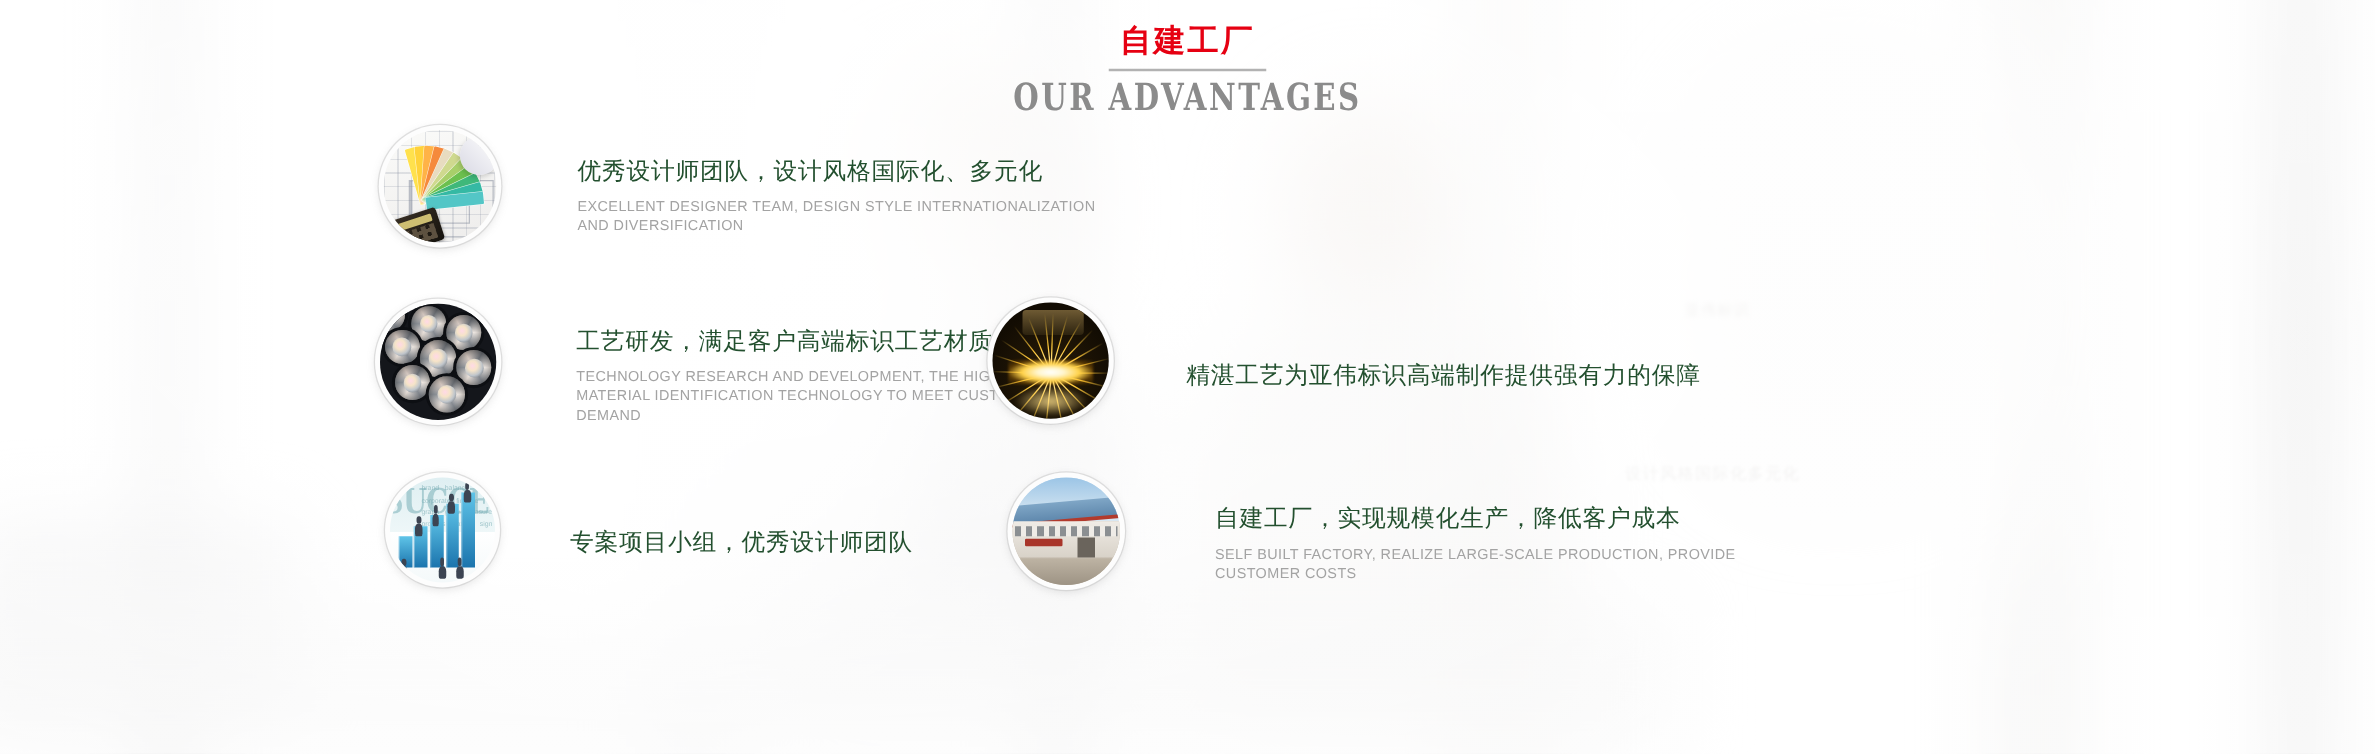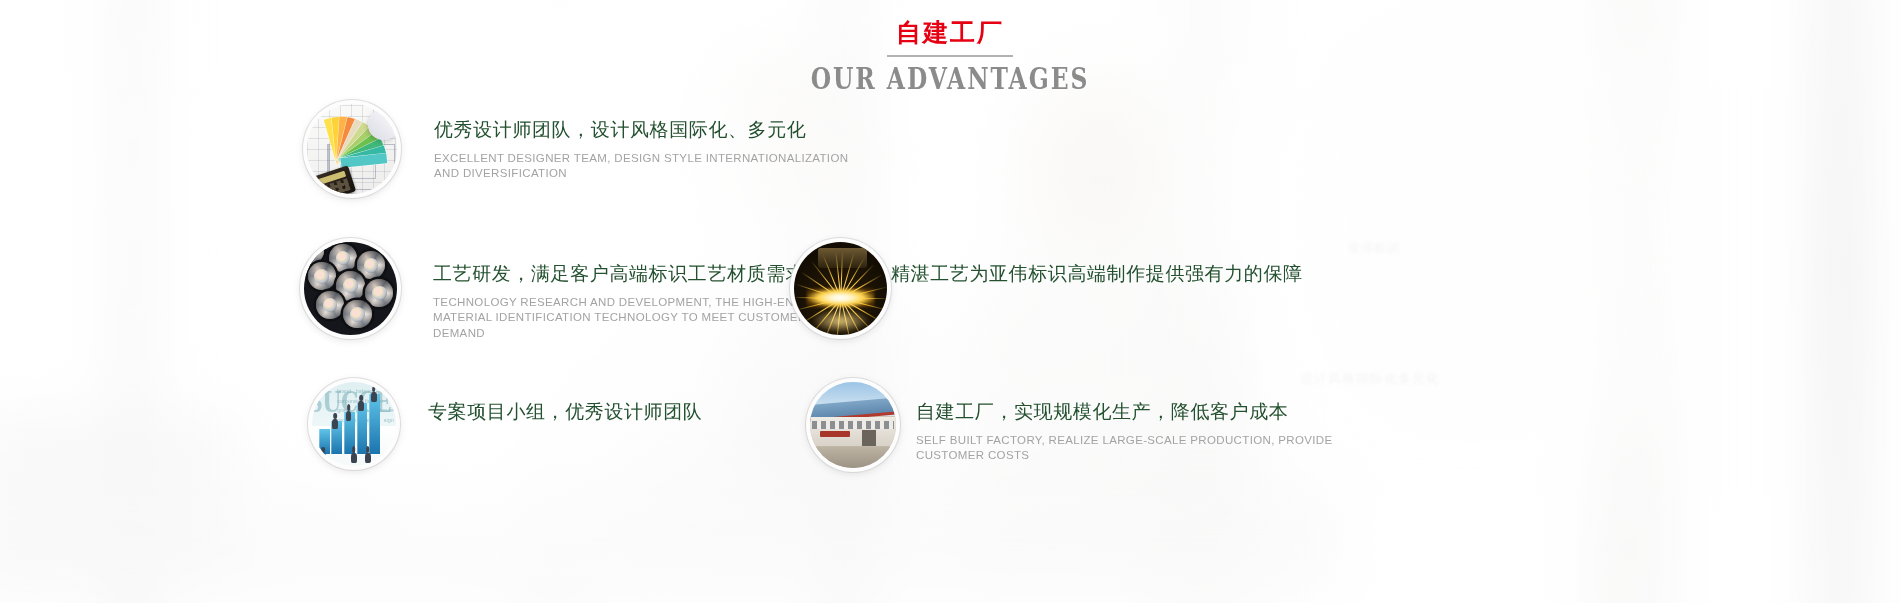--- a/index.html
+++ b/index.html
@@ -81,21 +81,21 @@
     font-size:30px; font-weight:700; color:#8b8b8b;
     letter-spacing:2.5px;
     font-family:"DejaVu Serif","Liberation Serif",serif;
     transform:scaleX(.78); transform-origin:center;
     white-space:nowrap;
   }
 
   
   .feature {
     position:absolute;
-    display:flex; align-items:flex-start;
+    display:flex; align-items:center;gap:28px;
   }
   .f1 { left:303px;  top:100px; }
   .f2 { left:300px;  top:238px; }
   .f3 { left:790px;  top:238px; }
   .f4 { left:308px;  top:378px; }
   .f5 { left:806px;  top:378px; }
 
   .circle-wrap {
     position:relative;
     flex:0 0 auto;
@@ -110,23 +110,23 @@
     position:relative;
   }
   .sz-90  { width:90px;  height:90px; }
   .sz-93  { width:93px;  height:93px; }
   .sz-84  { width:84px;  height:84px; }
   .sz-86  { width:86px;  height:86px; }
 
   .texts { padding-top:14px; }
   .f1 .texts { margin-left:33px; padding-top:18px; }
   .f2 .texts { margin-left:32px; padding-top:24px; }
-  .f3 .texts { padding-top:24px; }
+  .f3 .texts { margin-left:30px; padding-top:24px; }
   .f4 .texts { margin-left:28px; padding-top:22px; }
-  .f5 .texts { margin-left:16px; padding-top:22px; }
+  .f5 .texts { margin-left:44px; padding-top:22px; }
 
   .head-cn {
     font-size:19px; color:#23502f; font-weight:400;
     letter-spacing:.6px; line-height:1.25; white-space:nowrap;
     font-family:"DejaVu Sans","Liberation Sans",sans-serif;
   }
   .sub-en {
     margin-top:9px;
     font-size:11.5px; color:#a3a3a3; line-height:1.35;
     letter-spacing:.35px; max-width:420px;

